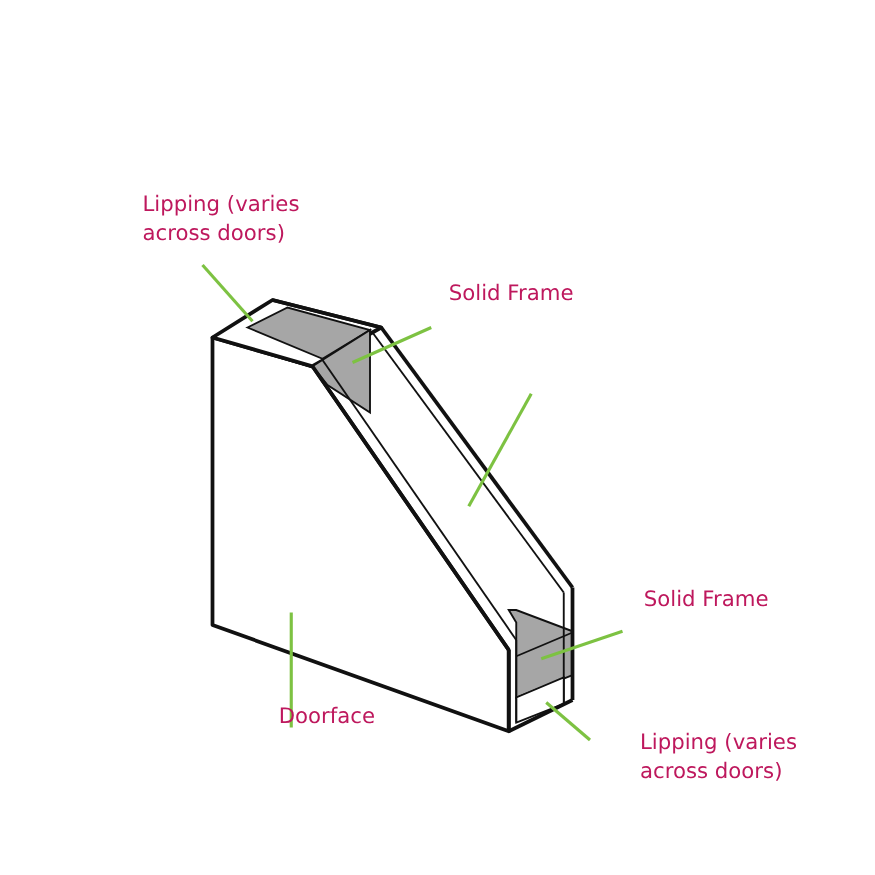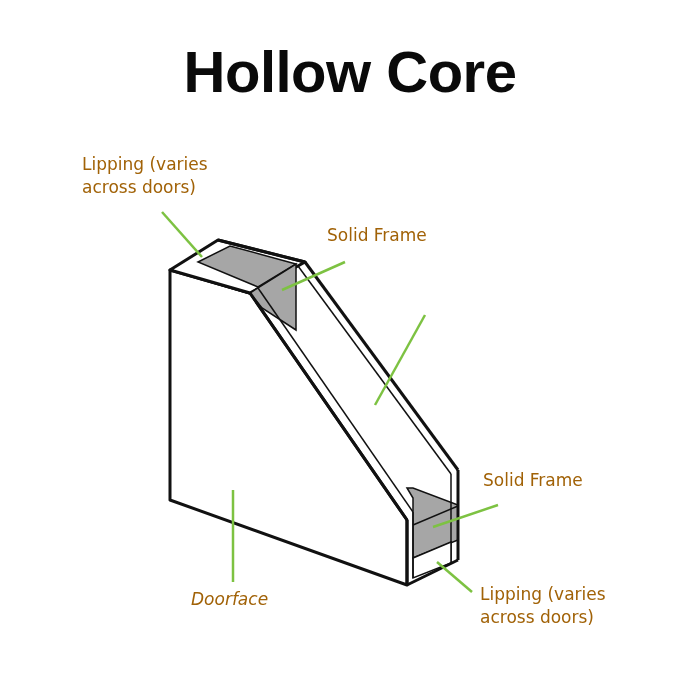--- a/index.html
+++ b/index.html
@@ -4,30 +4,29 @@
 <style>
   html, body { margin: 0; padding: 0; background: #ffffff; }
   .canvas { position: relative; width: 700px; height: 700px; background: #ffffff; overflow: hidden; }
   .title {
     position: absolute; left: 0; top: 38px; width: 700px; text-align: center;
     font-family: "Liberation Sans", sans-serif; font-weight: bold; font-size: 58px;
     color: #0a0a0a; letter-spacing: -0.5px;
   }
   .label {
     position: absolute; font-family: "DejaVu Sans", sans-serif; font-size: 17px;
-    line-height: 23px; color: #a16207; white-space: nowrap;
+    line-height: 23px; color: #be185d; white-space: nowrap; margin-left: 32px;
   }
   svg.diagram { position: absolute; left: 0; top: 0; }
 </style>
 </head>
 <body>
 
 <div class="canvas">
 
-  <div class="title">Hollow Core</div>
 
   <svg class="diagram" width="700" height="700" viewBox="0 0 700 700">
 
     <polygon points="170,270 250,293 407,520 407,585 170,500" fill="#ffffff" stroke="#111" stroke-width="3" stroke-linejoin="round"></polygon>
 
     <polygon points="170,270 218,240 305,262 250,293" fill="#ffffff" stroke="#111" stroke-width="3" stroke-linejoin="round"></polygon>
 
     <polygon points="198,262 230,246 296,264 258,287" fill="#a6a6a6" stroke="#111" stroke-width="1.5"></polygon>
     <line x1="177" y1="272" x2="250" y2="294" stroke="#111" stroke-width="1.5"></line>
 
@@ -60,18 +59,18 @@
       <line x1="437" y1="562" x2="472" y2="592"></line>
     </g>
   </svg>
 
   <div class="label" style="left:82px; top:153px;">
     <div>Lipping (varies</div>
     <div>across doors)</div>
   </div>
   <div class="label" style="left:327px; top:224px;">Solid Frame</div>
   <div class="label" style="left:483px; top:469px;">Solid Frame</div>
-  <div class="label" style="left:191px; top:588px;font-style:italic;">Doorface</div>
+  <div class="label" style="left:191px; top:562px;">Doorface</div>
   <div class="label" style="left:480px; top:583px;">
     <div>Lipping (varies</div>
     <div>across doors)</div>
   </div>
 </div>
 
 </body></html>

